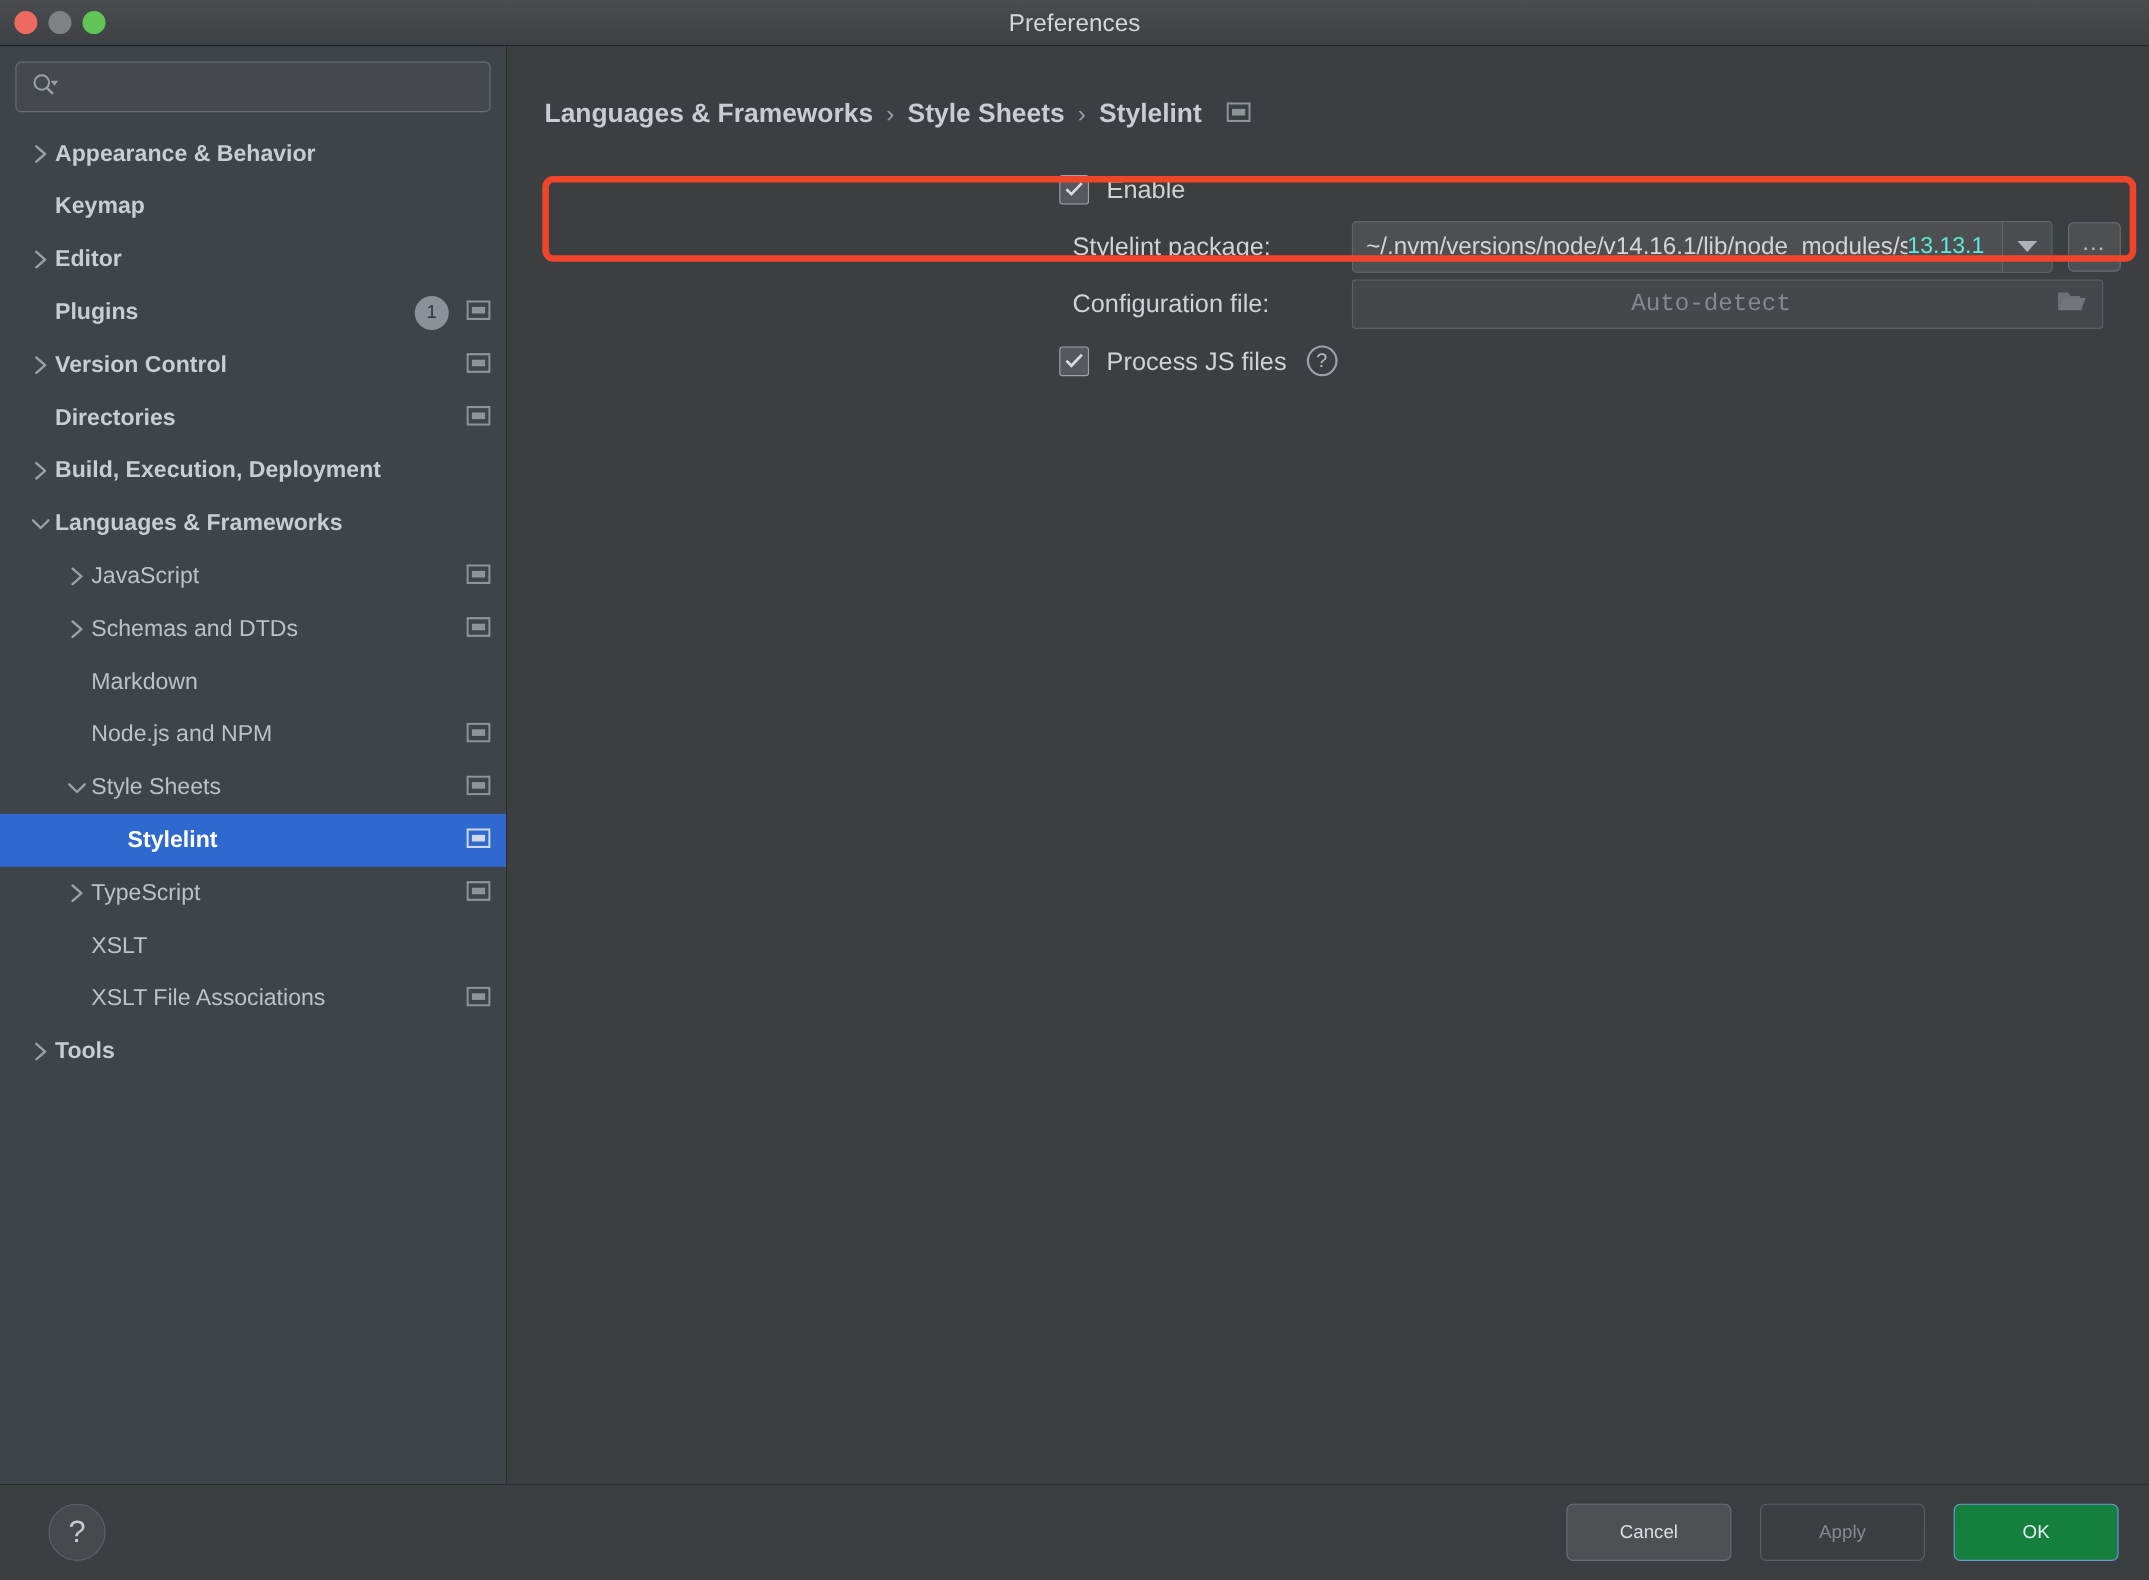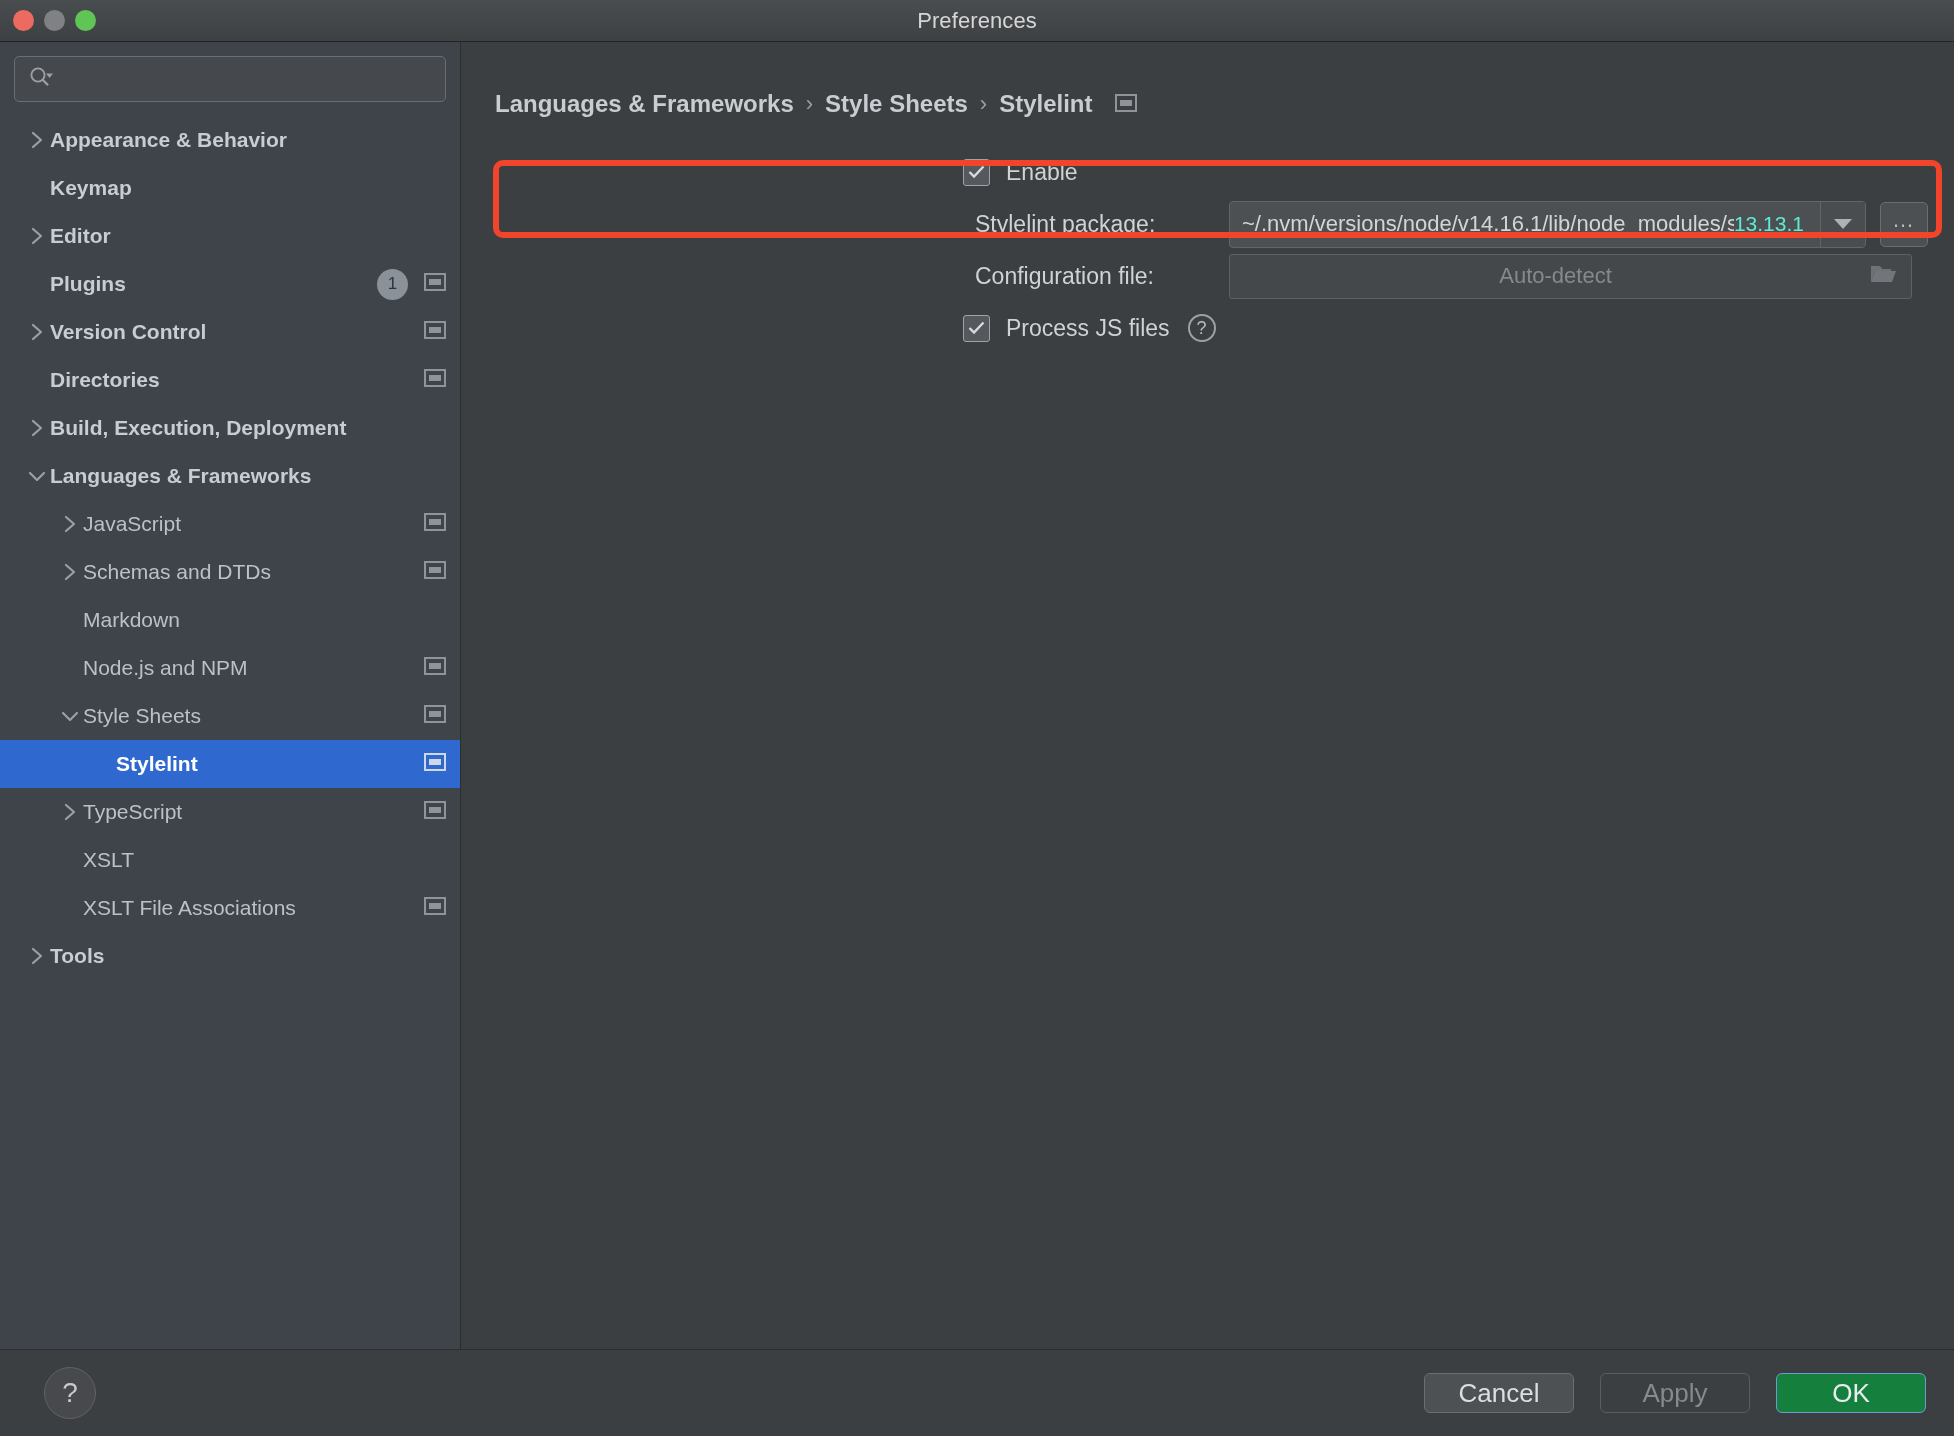--- a/index.html
+++ b/index.html
@@ -335,24 +335,24 @@
     color: #c7cace;
     font-size: 28px;
     display: flex;
     align-items: center;
     justify-content: center;
     margin-left: 16px;
     box-sizing: border-box;
   }
   .footer-spacer { flex: 1; }
   .btn {
-    height: 40px;
+    height: 52px;
     min-width: 150px;
     border-radius: 6px;
-    font-size: 26px;
+    font-size: 17px;
     display: flex;
     align-items: center;
     justify-content: center;
     margin-left: 26px;
     box-sizing: border-box;
     padding: 0 26px;
   }
   .btn.cancel {
     background: #4e5154;
     border: 1px solid #6b6f74;
@@ -593,21 +593,21 @@
                   <polygon points="1,1 19,1 10,11" fill="#aeb2b6"></polygon>
                 </svg>
               </span>
             </div>
             <div class="browse-btn">…</div>
           </div>
         </div>
 
         <div class="row">
           <span class="field-label">Configuration file:</span>
-          <div class="field-area" style="right:42px;">
+          <div class="field-area" style="right:42px;font-family:Liberation Mono, monospace;">
             <div class="textfield">
               <span class="ph">Auto-detect</span>
               <span>
                 <svg width="30" height="24" viewBox="0 0 30 24">
                   <path d="M2,4 L11,4 L13.5,7 L22,7 L22,9 L6,9 L2,20 Z" fill="#6e7276"></path>
                   <path d="M6,9 L27,9 L23,20 L2,20 Z" fill="#72767a"></path>
                 </svg>
               </span>
             </div>
           </div>

